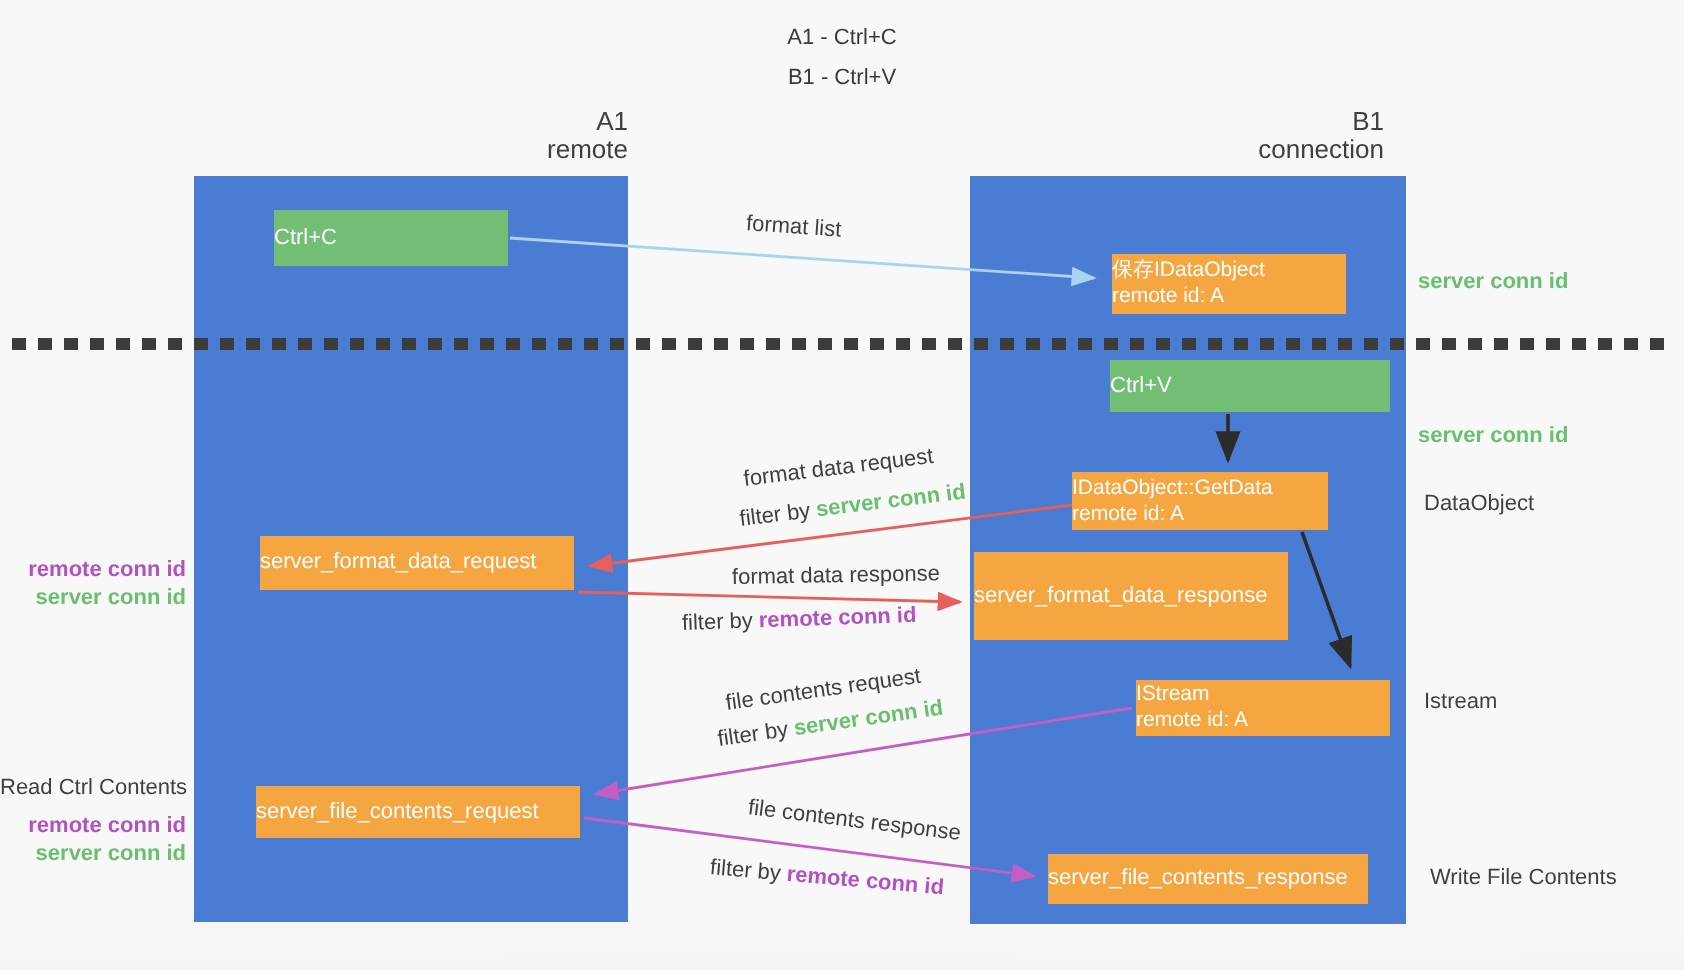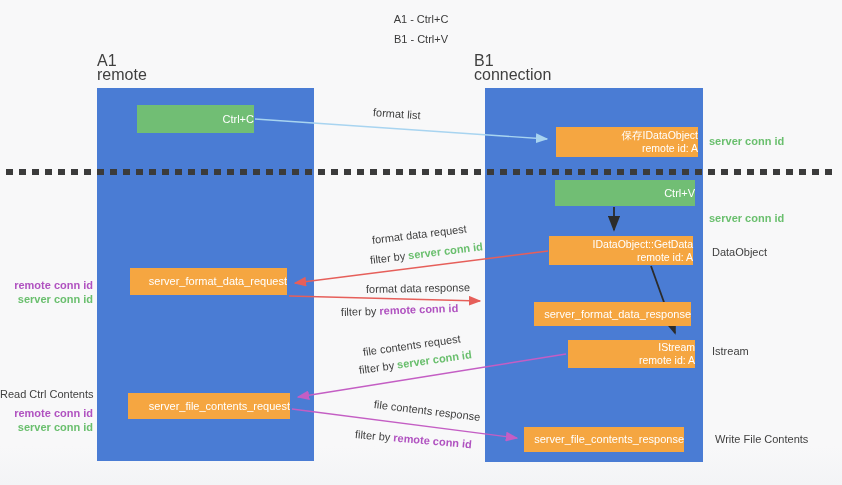--- a/index.html
+++ b/index.html
@@ -9,35 +9,35 @@
     height: 485px;
     background: linear-gradient(#f8f8f9 92%, #f3f4f6);
     font-family: "Liberation Sans", sans-serif;
     overflow: hidden;
   }
   .title {
     position: absolute; left: 0; top: 9px; width: 842px;
     text-align: center; font-size: 11px; line-height: 20px; color: #3a3a3a;
   }
   .col-header {
-    position: absolute; text-align: left;
-    font-size: 16px; line-height: 14px; color: #3f3f3f; z-index: 2;
+    position: absolute; text-align: right;
+    font-size: 13px; line-height: 14px; color: #3f3f3f; z-index: 2;
   }
   .col { position: absolute; background: #4a7cd4; z-index: 1; }
   .col-left  { left: 97px;  top: 88px; width: 217px; height: 373px; }
   .col-right { left: 485px; top: 88px; width: 218px; height: 374px; }
   .dotted-line {
     position: absolute; left: 6px; top: 169px; width: 828px; height: 6px;
     background: repeating-linear-gradient(to right, #3b3b3b 0 7px, transparent 7px 13px);
     z-index: 4;
   }
   .arrows { position: absolute; left: 0; top: 0; z-index: 3; pointer-events: none; }
   .node {
     position: absolute; display: flex; flex-direction: column;
-    align-items: flex-end; justify-content: center;
+    align-items: flex-start; justify-content: center;
     color: #ffffff; text-align: center; font-size: 11px; line-height: 13px;
     z-index: 4; white-space: nowrap;
   }
   .node.small { font-size: 10.5px; }
   .green  { background: #71be74; }
   .orange { background: #f5a641; }
   .flow-label {
     position: absolute; font-size: 11px; line-height: 13px; color: #3f3f3f;
     white-space: nowrap; transform-origin: left center; z-index: 5;
   }
@@ -95,39 +95,39 @@
     <line x1="289" y1="296" x2="480" y2="301" stroke="#e65f5a" stroke-width="1.4" marker-end="url(#m-red)"></line>
     <line x1="651" y1="266" x2="675" y2="333" stroke="#2b2b2b" stroke-width="1.8" marker-end="url(#m-black)"></line>
     <line x1="566" y1="354" x2="298" y2="397" stroke="#c45ec4" stroke-width="1.4" marker-end="url(#m-magenta)"></line>
     <line x1="292" y1="409" x2="517" y2="438" stroke="#c45ec4" stroke-width="1.4" marker-end="url(#m-magenta)"></line>
   </svg>
 
   <div class="node green" style="left:137px; top:105px; width:117px; height:28px;">
     <span>Ctrl+C</span>
   </div>
 
-  <div class="node orange small" style="left:556px; top:127px; width:117px; height:30px;padding-left:25px;">
+  <div class="node orange small" style="left:556px; top:127px; width:117px; height:30px;">
     <span>保存IDataObject</span>
     <span>remote id: A</span>
   </div>
 
   <div class="node green" style="left:555px; top:180px; width:140px; height:26px;">
     <span>Ctrl+V</span>
   </div>
 
-  <div class="node orange small" style="left:549px; top:236px; width:144px; height:29px;">
+  <div class="node orange small" style="left:536px; top:236px; width:128px; height:29px;">
     <span>IDataObject::GetData</span>
     <span>remote id: A</span>
   </div>
 
   <div class="node orange" style="left:130px; top:268px; width:157px; height:27px;">
     <span>server_format_data_request</span>
   </div>
 
-  <div class="node orange" style="left:487px; top:302px; width:157px; height:24px;margin-left:47px;">
+  <div class="node orange" style="left:487px; top:276px; width:157px; height:44px;">
     <span>server_format_data_response</span>
   </div>
 
   <div class="node orange small" style="left:568px; top:340px; width:127px; height:28px;">
     <span>IStream</span>
     <span>remote id: A</span>
   </div>
 
   <div class="node orange" style="left:524px; top:427px; width:160px; height:25px;">
     <span>server_file_contents_response</span>

